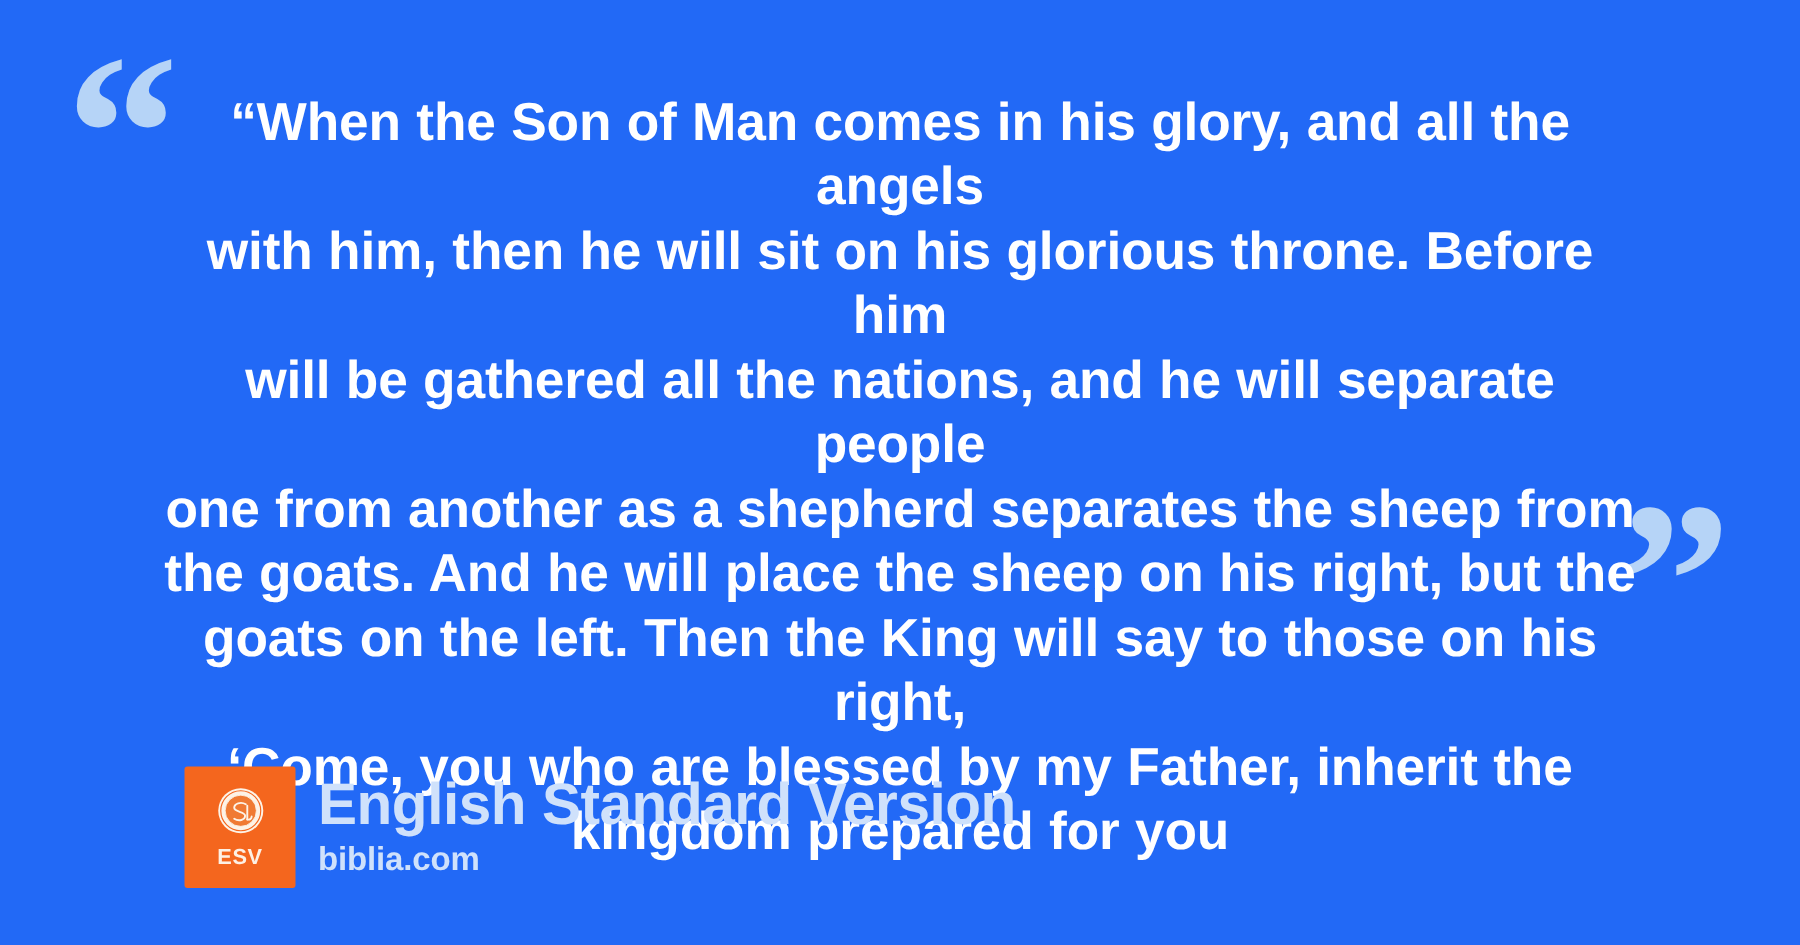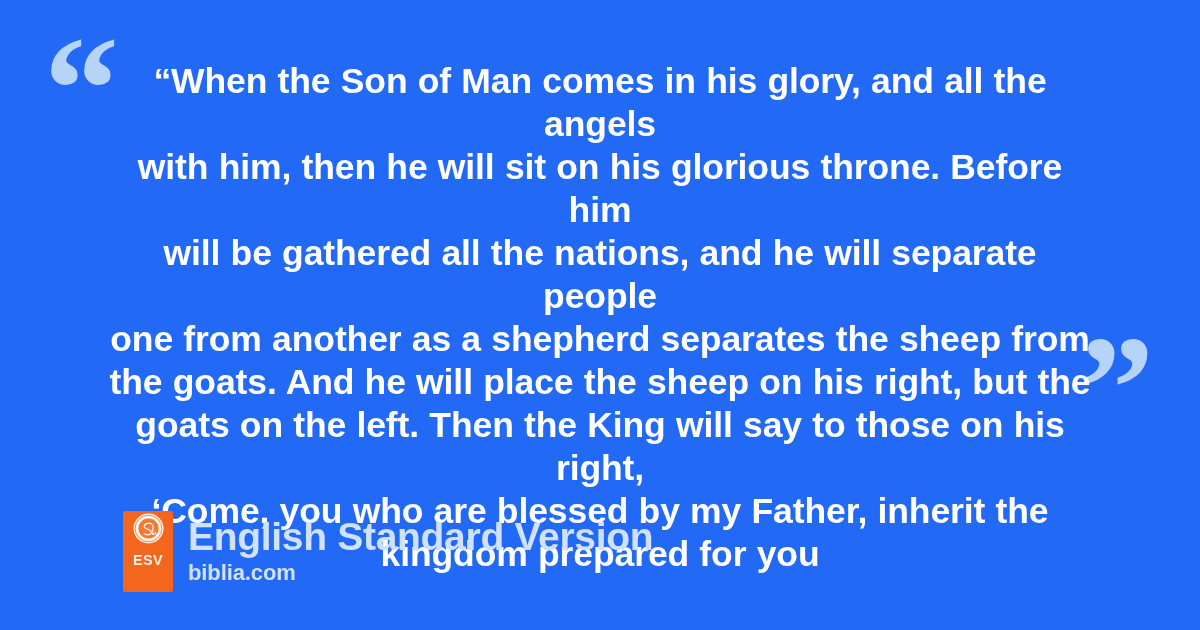--- a/index.html
+++ b/index.html
@@ -62,30 +62,30 @@
 
   
   #footer {
     position: absolute;
     left: 123px;
     top: 511px;
     display: flex;
     align-items: flex-start;
   }
   #logo-badge {
-    width: 50px;
+    width: 74px;
     height: 81px;
     background: #f4661e;
     border-radius: 2px;
     display: flex;
     flex-direction: column;
     align-items: center;
     justify-content: flex-start;
     flex: none;
-    padding-top: 2px;
+    padding-top: 14px;
     box-sizing: border-box;
   }
   #logo-seal {
     width: 31px;
     height: 31px;
     flex: none;
   }
   #logo-badge-label {
     margin-top: 9px;
     color: #fdf0e4;

